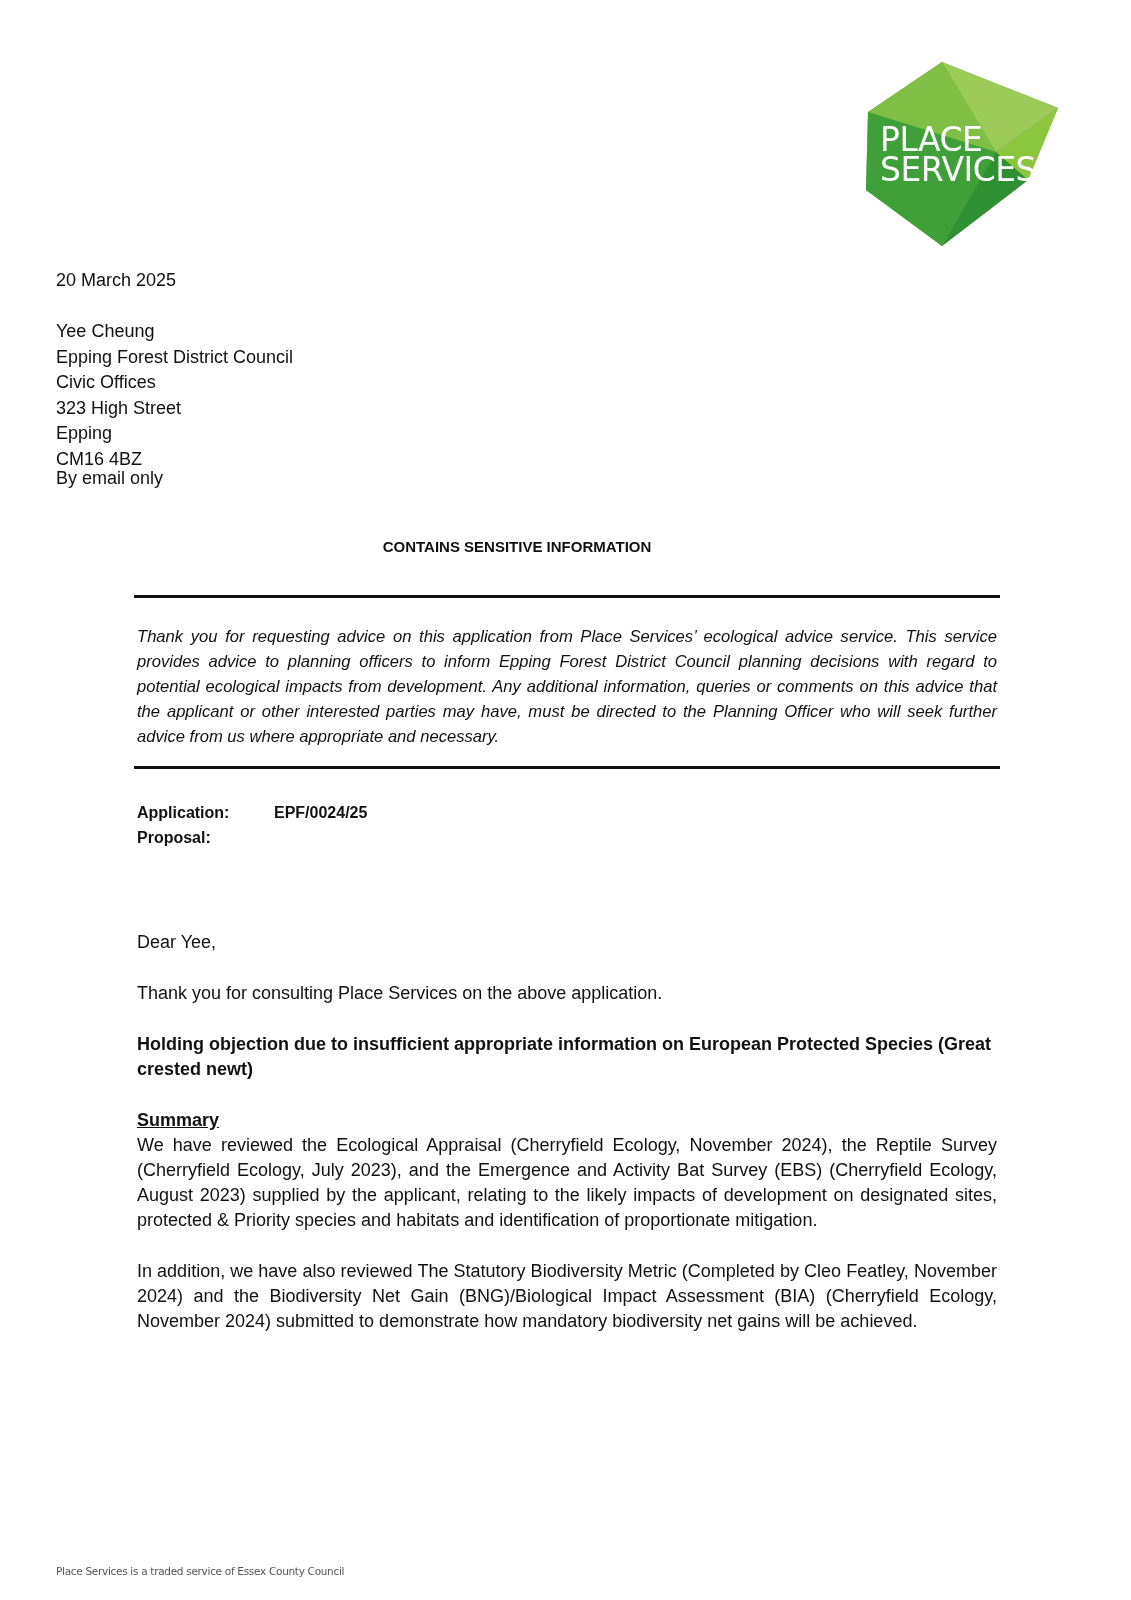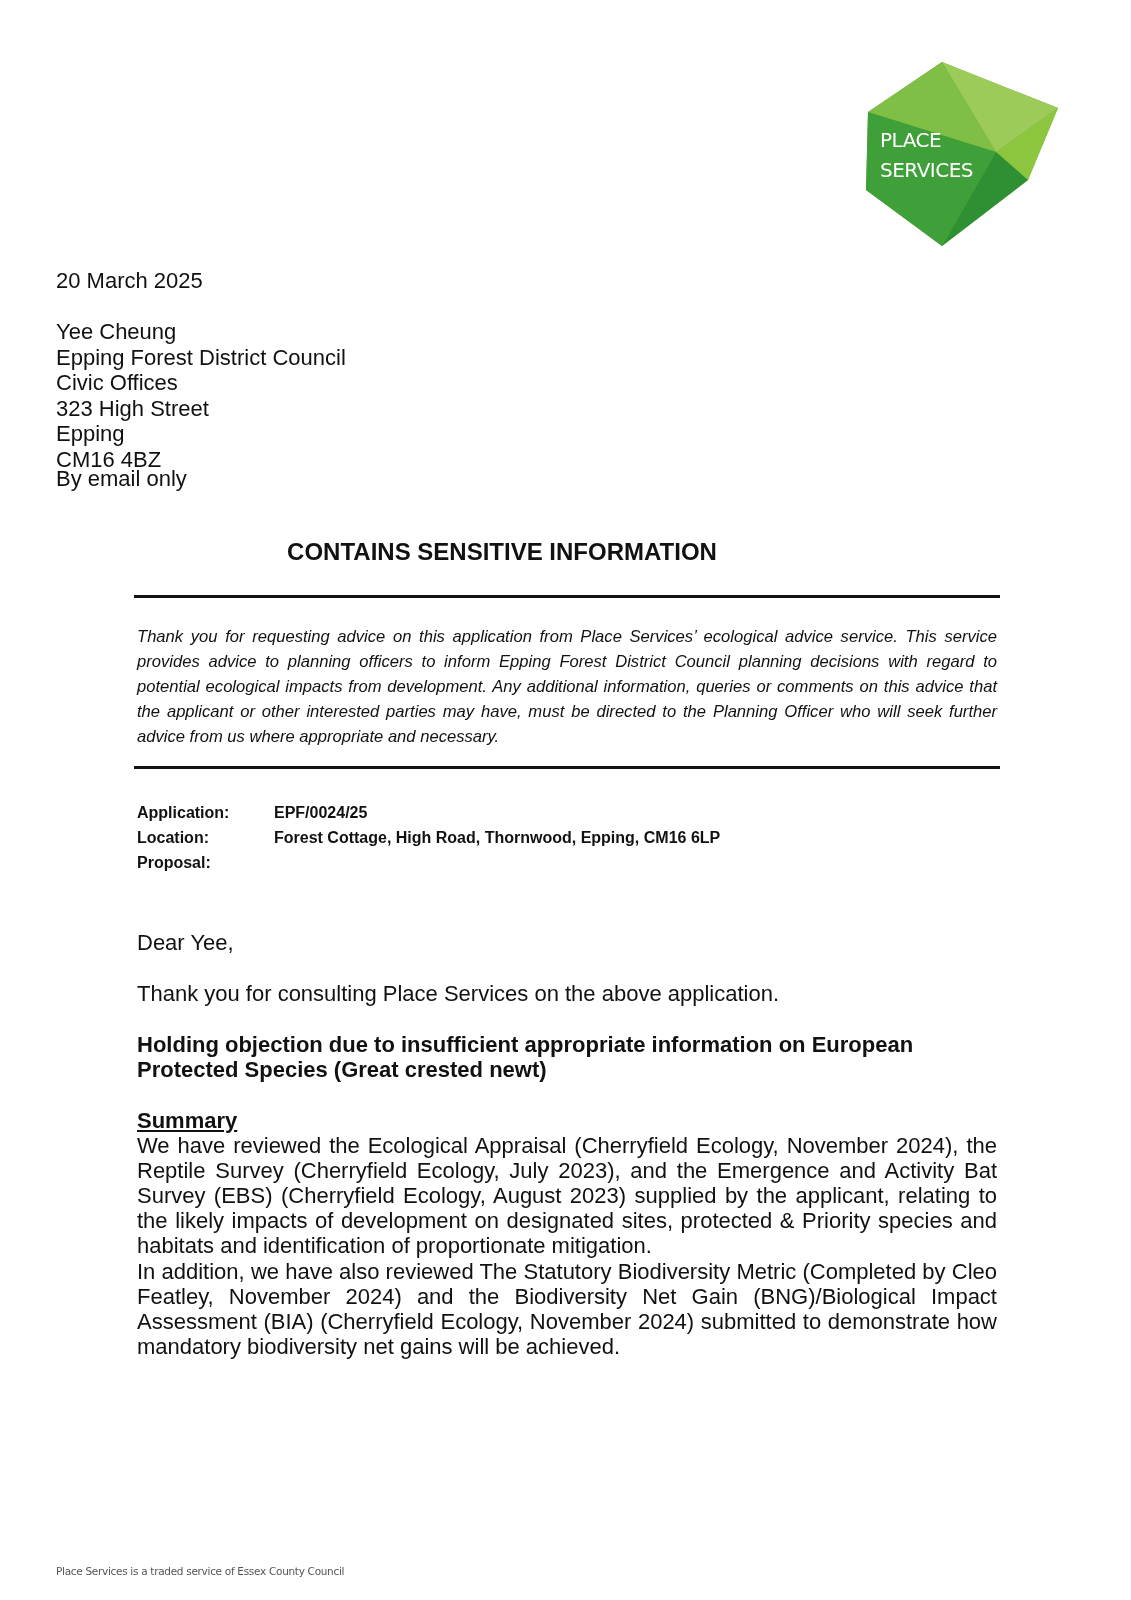--- a/index.html
+++ b/index.html
@@ -4,33 +4,33 @@
   <style>
     html, body { margin: 0; padding: 0; background: #ffffff; }
     body {
       width: 1131px; height: 1600px; position: relative; overflow: hidden;
       font-family: "Liberation Sans", sans-serif; color: #111111;
     }
     .logo { position: absolute; left: 866px; top: 62px; width: 192px; height: 184px; }
     .logo svg { width: 100%; height: 100%; display: block; }
     .logo-text {
       position: absolute; left: 14px; top: 63px; color: #ffffff;
-      font-family: "DejaVu Sans", sans-serif; font-size: 20px; line-height: 30px;
+      font-family: "DejaVu Sans", sans-serif; font-size: 33px; line-height: 30px;
       letter-spacing: -0.5px; font-weight: normal;
     }
     .logo-text div { white-space: nowrap; }
 
-    .text { font-size: 22px; line-height: 25px; }
+    .text { font-size: 18px; line-height: 25px; }
     .date { position: absolute; left: 56px; top: 268px; }
     .address { position: absolute; left: 56px; top: 319px; }
     .address div { height: 25.5px; }
     .by-email { position: absolute; left: 56px; top: 466px; }
     .sensitive {
       position: absolute; left: 0; width: 1000px; top: 538px; text-align: center;
-      font-weight: bold; font-size: 24px; padding-left: 2px;
+      font-weight: bold; font-size: 15px; padding-left: 17px;
     }
     .sensitive span { position: relative; left: 0; }
     .rule { position: absolute; left: 134px; width: 866px; height: 3px; background: #111; }
     .rule.top { top: 595px; }
     .rule.bottom { top: 766px; }
     .intro {
       position: absolute; left: 137px; top: 624px; width: 860px;
       font-style: italic; font-size: 16.6px; line-height: 25px; text-align: justify;
     }
     .app-table { position: absolute; left: 137px; top: 800px; width: 870px; font-weight: bold; font-size: 16px; line-height: 25px; }
@@ -87,24 +87,20 @@
 <div class="rule top"></div>
 <div class="intro">Thank you for requesting advice on this application from Place Services’ ecological advice service. This service provides advice to planning officers to inform Epping Forest District Council planning decisions with regard to potential ecological impacts from development. Any additional information, queries or comments on this advice that the applicant or other interested parties may have, must be directed to the Planning Officer who will seek further advice from us where appropriate and necessary.</div>
 <div class="rule bottom"></div>
 
 <div class="app-table">
   <div class="app-row">
     <div class="app-label">Application:</div>
     <div class="app-value">EPF/0024/25</div>
   </div>
   <div class="app-row">
-    <div class="app-label">Location:</div>
-    <div class="app-value">Forest Cottage, High Road, Thornwood, Epping, CM16 6LP</div>
-  </div>
-  <div class="app-row">
     <div class="app-label">Proposal:</div>
   </div>
 </div>
 
 <div class="text salutation">Dear Yee,</div>
 <div class="text thanks">Thank you for consulting Place Services on the above application.</div>
 <div class="text holding">Holding objection due to insufficient appropriate information on European Protected Species (Great crested newt)</div>
 <div class="text summary-heading">Summary</div>
 <div class="text para para1">We have reviewed the Ecological Appraisal (Cherryfield Ecology, November 2024), the Reptile Survey (Cherryfield Ecology, July 2023), and the Emergence and Activity Bat Survey (EBS) (Cherryfield Ecology, August 2023) supplied by the applicant, relating to the likely impacts of development on designated sites, protected &amp; Priority species and habitats and identification of proportionate mitigation.</div>
 <div class="text para para2">In addition, we have also reviewed The Statutory Biodiversity Metric (Completed by Cleo Featley, November 2024) and the Biodiversity Net Gain (BNG)/Biological Impact Assessment (BIA) (Cherryfield Ecology, November 2024) submitted to demonstrate how mandatory biodiversity net gains will be achieved.</div>

